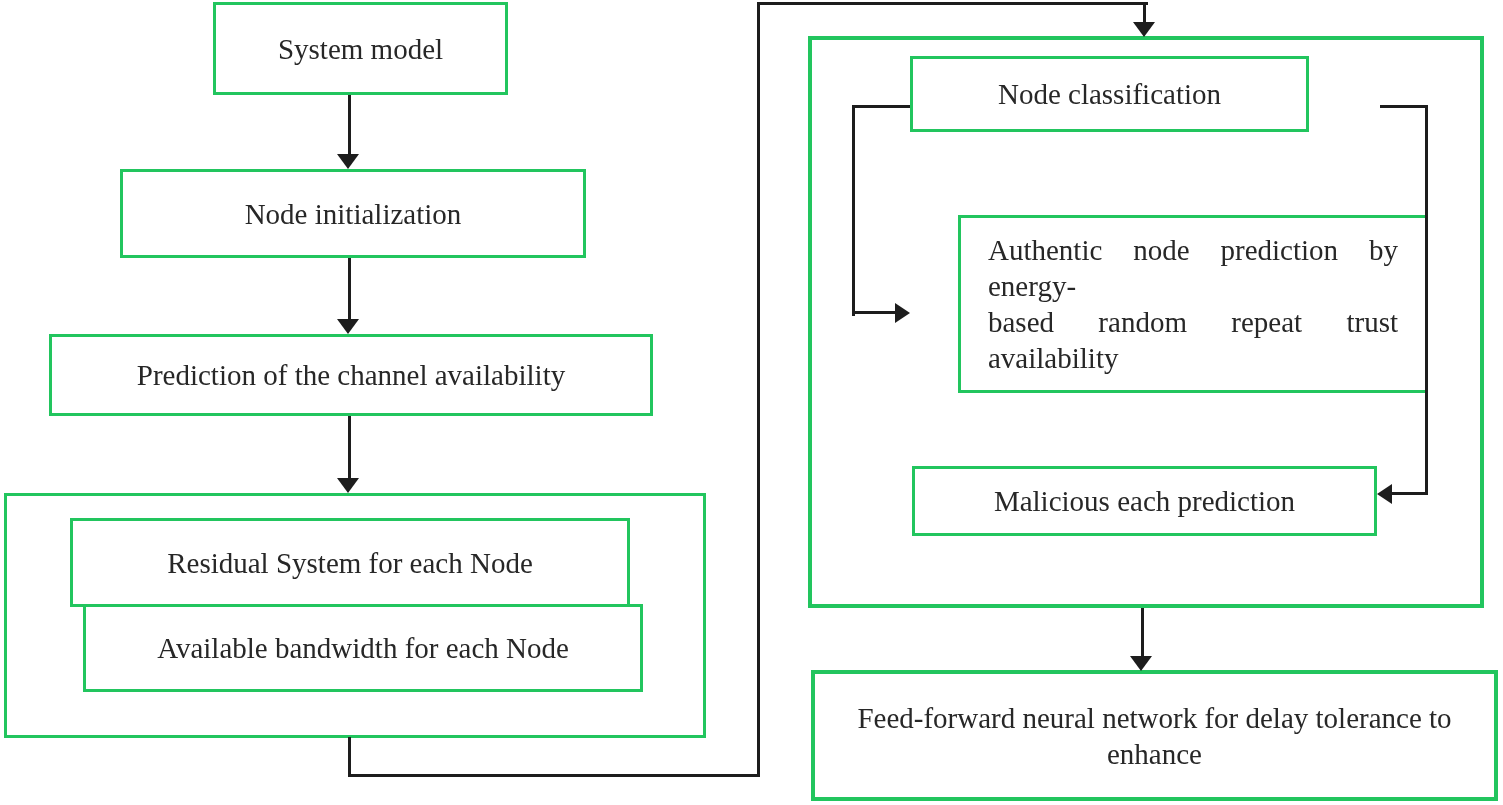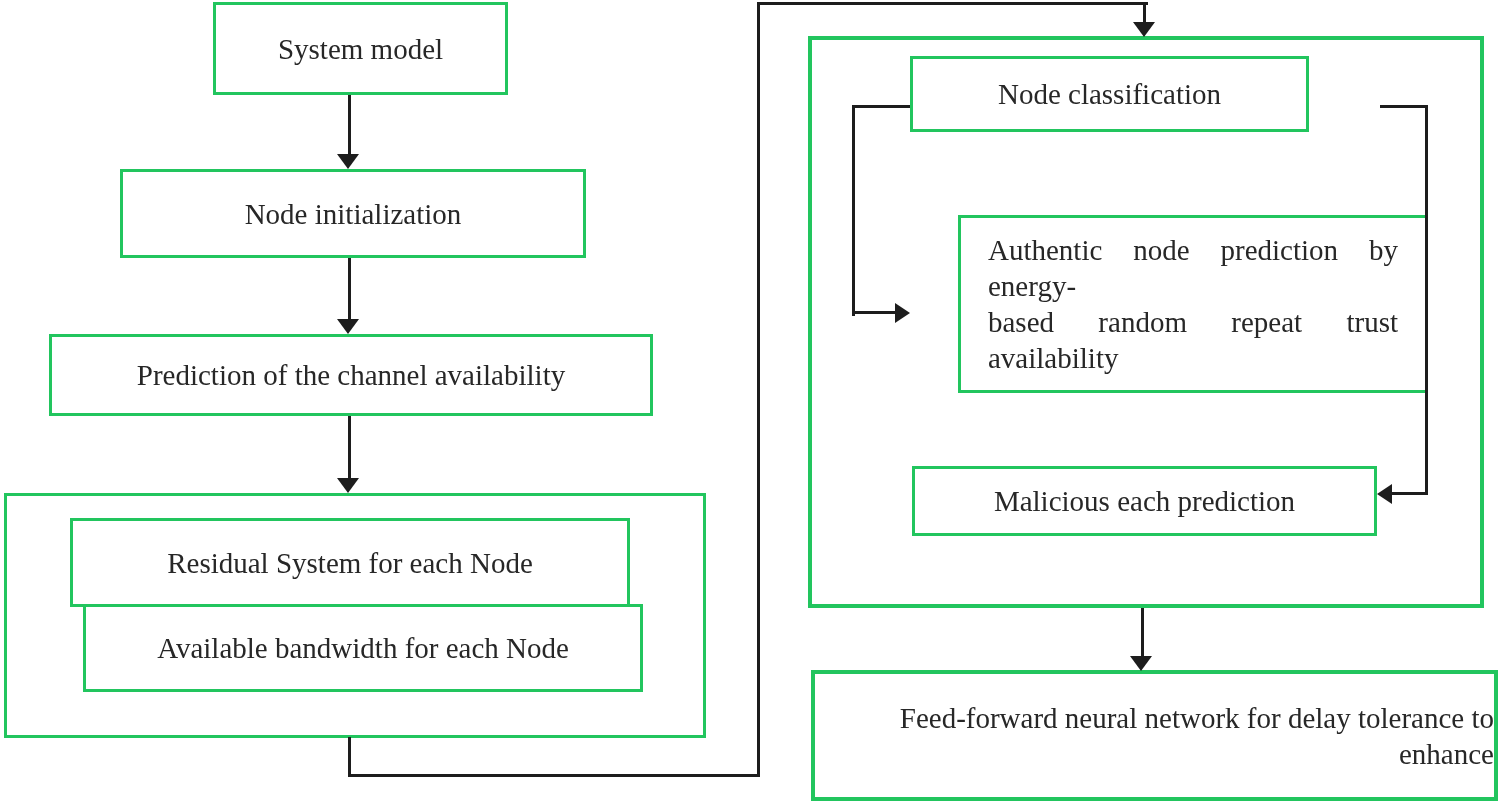--- a/index.html
+++ b/index.html
@@ -15,21 +15,21 @@
   .box.thick{border-width:4px;}
   .box.container-box{background:#ffffff;}
   .hline,.vline{position:absolute;background:#1d1d1d;}
   .hline{height:3px;}
   .vline{width:3px;}
   .ahead{position:absolute;width:0;height:0;}
   .ahead.down{border-left:11px solid transparent;border-right:11px solid transparent;border-top:15px solid #1d1d1d;}
   .ahead.right{border-top:10px solid transparent;border-bottom:10px solid transparent;border-left:15px solid #1d1d1d;}
   .ahead.left{border-top:10px solid transparent;border-bottom:10px solid transparent;border-right:15px solid #1d1d1d;}
   .jline{width:100%;box-sizing:border-box;padding:0 27px;text-align:justify;text-align-last:justify;}
-  .cline{width:100%;text-align:right;}
+  .cline{width:100%;text-align:center;}
 </style>
 </head>
 <body>
 
 <div class="canvas">
 
   <div class="box" style="left:213px;top:2px;width:295px;height:93px;">
     <span>System model</span>
   </div>
 

